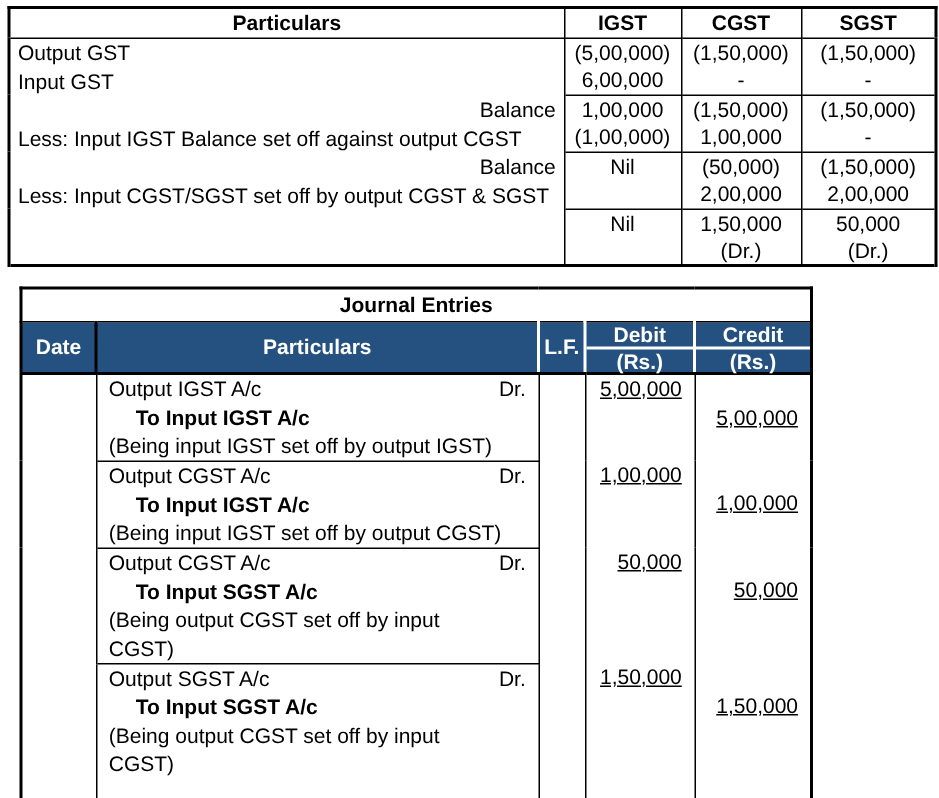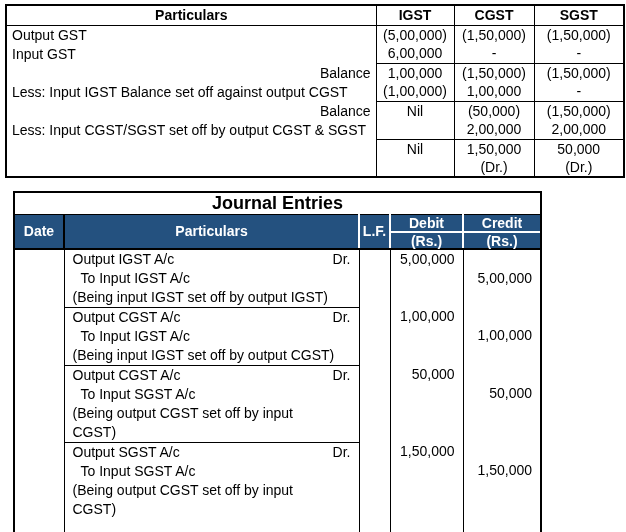--- a/index.html
+++ b/index.html
@@ -27,21 +27,21 @@
   .setoff tr.groupend .num { border-bottom:1.5px solid var(--ink); }
 
   
   .journal { width:527px; margin:13px 0 0 8px;
     border-left:2px solid var(--ink); border-right:2px solid var(--ink);
     border-top:2px solid var(--ink); border-bottom:4px double var(--ink);
   }
   .journal td { padding:0; vertical-align:top; }
   .jtitle td {
     border:1.5px solid var(--ink); text-align:center; font-weight:bold;
-    height:21px; line-height:21px; font-size:18px;
+    height:21px; line-height:21px; font-size:14px;
   }
   .jhead td {
     background:var(--header-blue); color:var(--header-text); font-weight:bold;
     text-align:center; vertical-align:middle; height:34px; font-size:14px;
     border-bottom:2px solid var(--ink);
   }
   .jhead .h-date { border-right:2px solid var(--ink);margin-top:30px; }
   .jhead .h-part, .jhead .h-lf, .jhead .h-debit { border-right:2px solid #FFFFFF; }
   .jhead .h-amt { padding:0; }
   .jhead .h-amt .a1 { height:16px; line-height:16px; }
@@ -49,24 +49,24 @@
 
   .entry .c-date  { border-right:1.5px solid var(--ink); }
   .entry .c-part  { border-right:1.5px solid var(--ink); }
   .entry .c-lf    { border-right:1.5px solid var(--ink); }
   .entry .c-debit { border-right:1.5px solid var(--ink); text-align:right; padding:0 8px; }
   .entry .c-credit{ text-align:right; padding:0 8px; }
   .entry.sep .c-part { border-bottom:1.5px solid var(--ink); }
   .entry.last .c-part { padding-bottom:26px; }
 
   .entry .l1 { display:flex; justify-content:space-between; padding:0 8px; line-height:19px;gap:34px; }
-  .entry .to { padding-left:16px; line-height:19px; }
+  .entry .to { padding-left:26px; line-height:19px;font-weight:bold; }
   .entry .narr { padding-left:8px; line-height:19px; }
   .entry .narr div { line-height:19px; }
-  .entry .amt { line-height:19px; }
+  .entry .amt { line-height:19px;text-decoration:underline; }
   .entry .c-credit .amt { margin-top:19px; }
 </style>
 </head>
 <body>
 
 <div class="page">
 
   <table class="setoff">
     <colgroup>
       <col style="width:370px">

